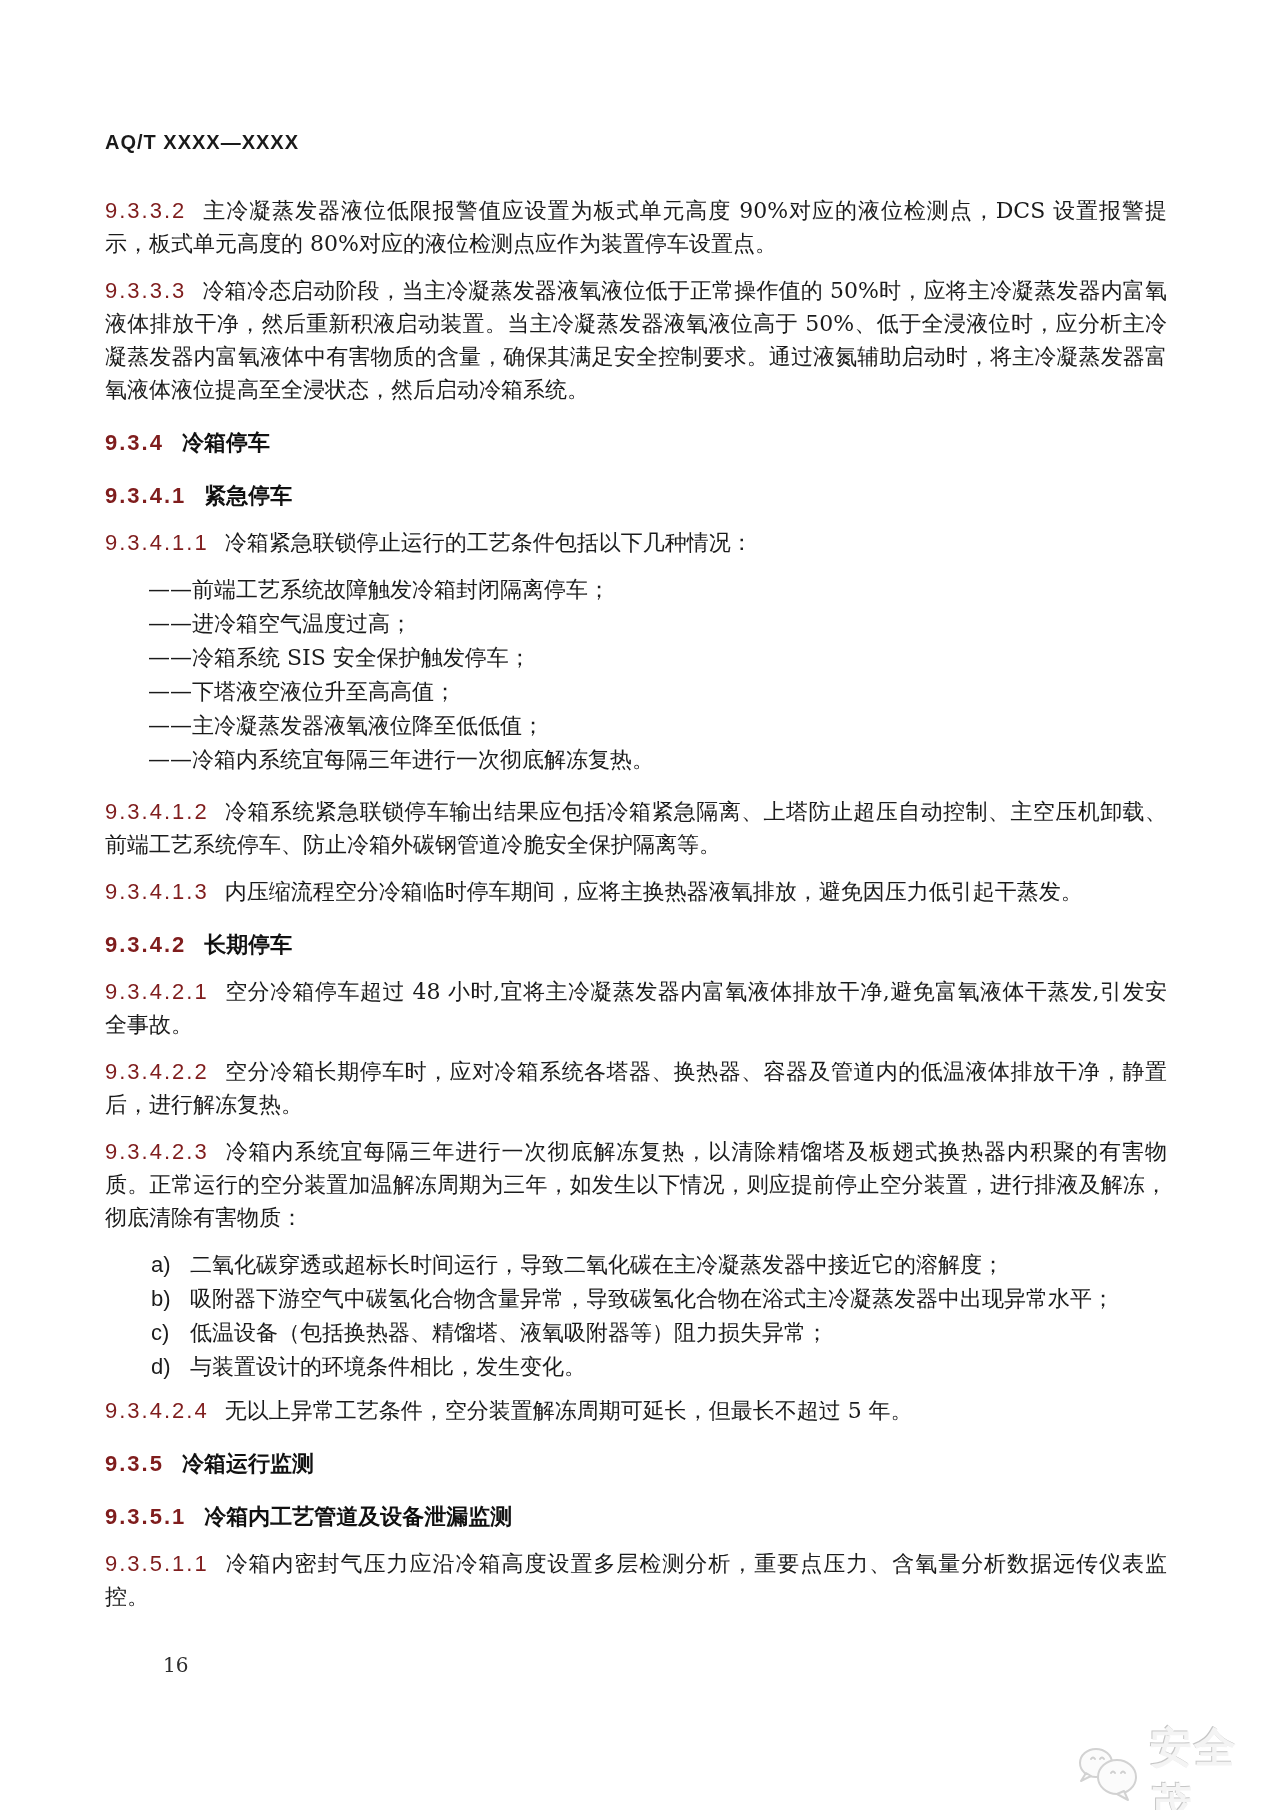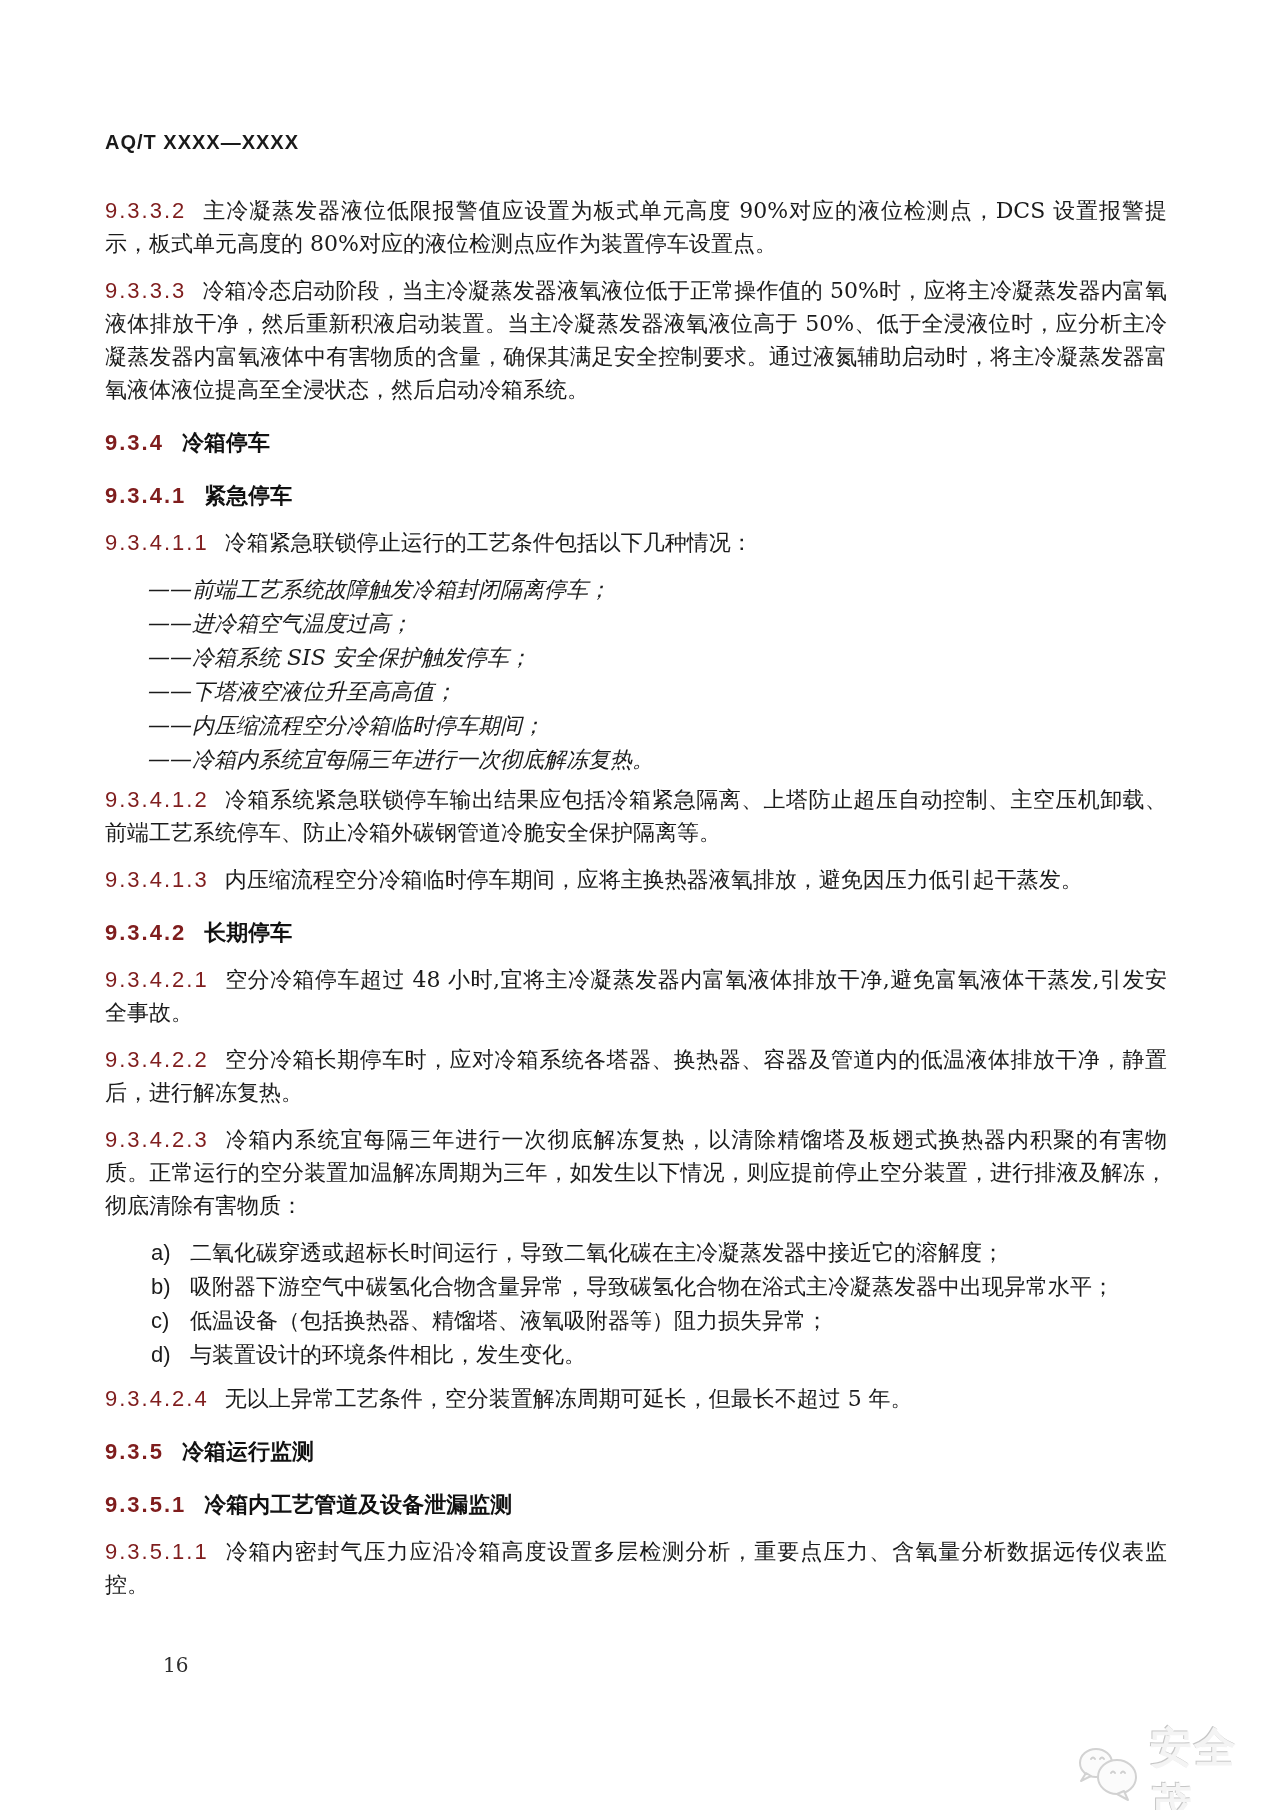--- a/index.html
+++ b/index.html
@@ -22,21 +22,21 @@
   }
   .num{
     font-family:"Liberation Sans",sans-serif;
     letter-spacing:2px;margin-right:16px;white-space:nowrap;color:#7f1d1d;
   }
   .heading{
     margin:20px 0 14px 0;font-size:22px;line-height:33px;
     font-weight:700;font-family:"Liberation Sans",sans-serif;color:#111;
   }
   .heading .num{margin-right:18px;font-weight:700;margin-top:44px;}
-  .dash-list{margin:5px 0 6px 0;font-style:italic;}
+  .dash-list{margin:5px 0 18px 0;}
   .dash-item{
     padding-left:43px;font-size:22px;line-height:34px;text-align:left;
   }
   .alpha-list{margin:2px 0 10px 0;}
   .alpha-item{
     position:relative;padding-left:85px;font-size:22px;line-height:34px;
     text-align:justify;
   }
   .alpha-label{
     position:absolute;left:46px;top:0;
@@ -81,21 +81,21 @@
 
   <p class="clause">
     <span class="num">9.3.4.1.1</span><span>冷箱紧急联锁停止运行的工艺条件包括以下几种情况：</span>
   </p>
 
   <div class="dash-list">
     <div class="dash-item">——前端工艺系统故障触发冷箱封闭隔离停车；</div>
     <div class="dash-item">——进冷箱空气温度过高；</div>
     <div class="dash-item">——冷箱系统 SIS 安全保护触发停车；</div>
     <div class="dash-item">——下塔液空液位升至高高值；</div>
-    <div class="dash-item">——内压缩流程空分冷箱临时停车期间；</div>
+    <div class="dash-item">——主冷凝蒸发器液氧液位降至低低值；</div>
     <div class="dash-item">——冷箱内系统宜每隔三年进行一次彻底解冻复热。</div>
   </div>
 
   <p class="clause">
     <span class="num">9.3.4.1.2</span><span>冷箱系统紧急联锁停车输出结果应包括冷箱紧急隔离、上塔防止超压自动控制、主空压机卸载、前端工艺系统停车、防止冷箱外碳钢管道冷脆安全保护隔离等。</span>
   </p>
 
   <p class="clause">
     <span class="num">9.3.4.1.3</span><span>内压缩流程空分冷箱临时停车期间，应将主换热器液氧排放，避免因压力低引起干蒸发。</span>
   </p>

